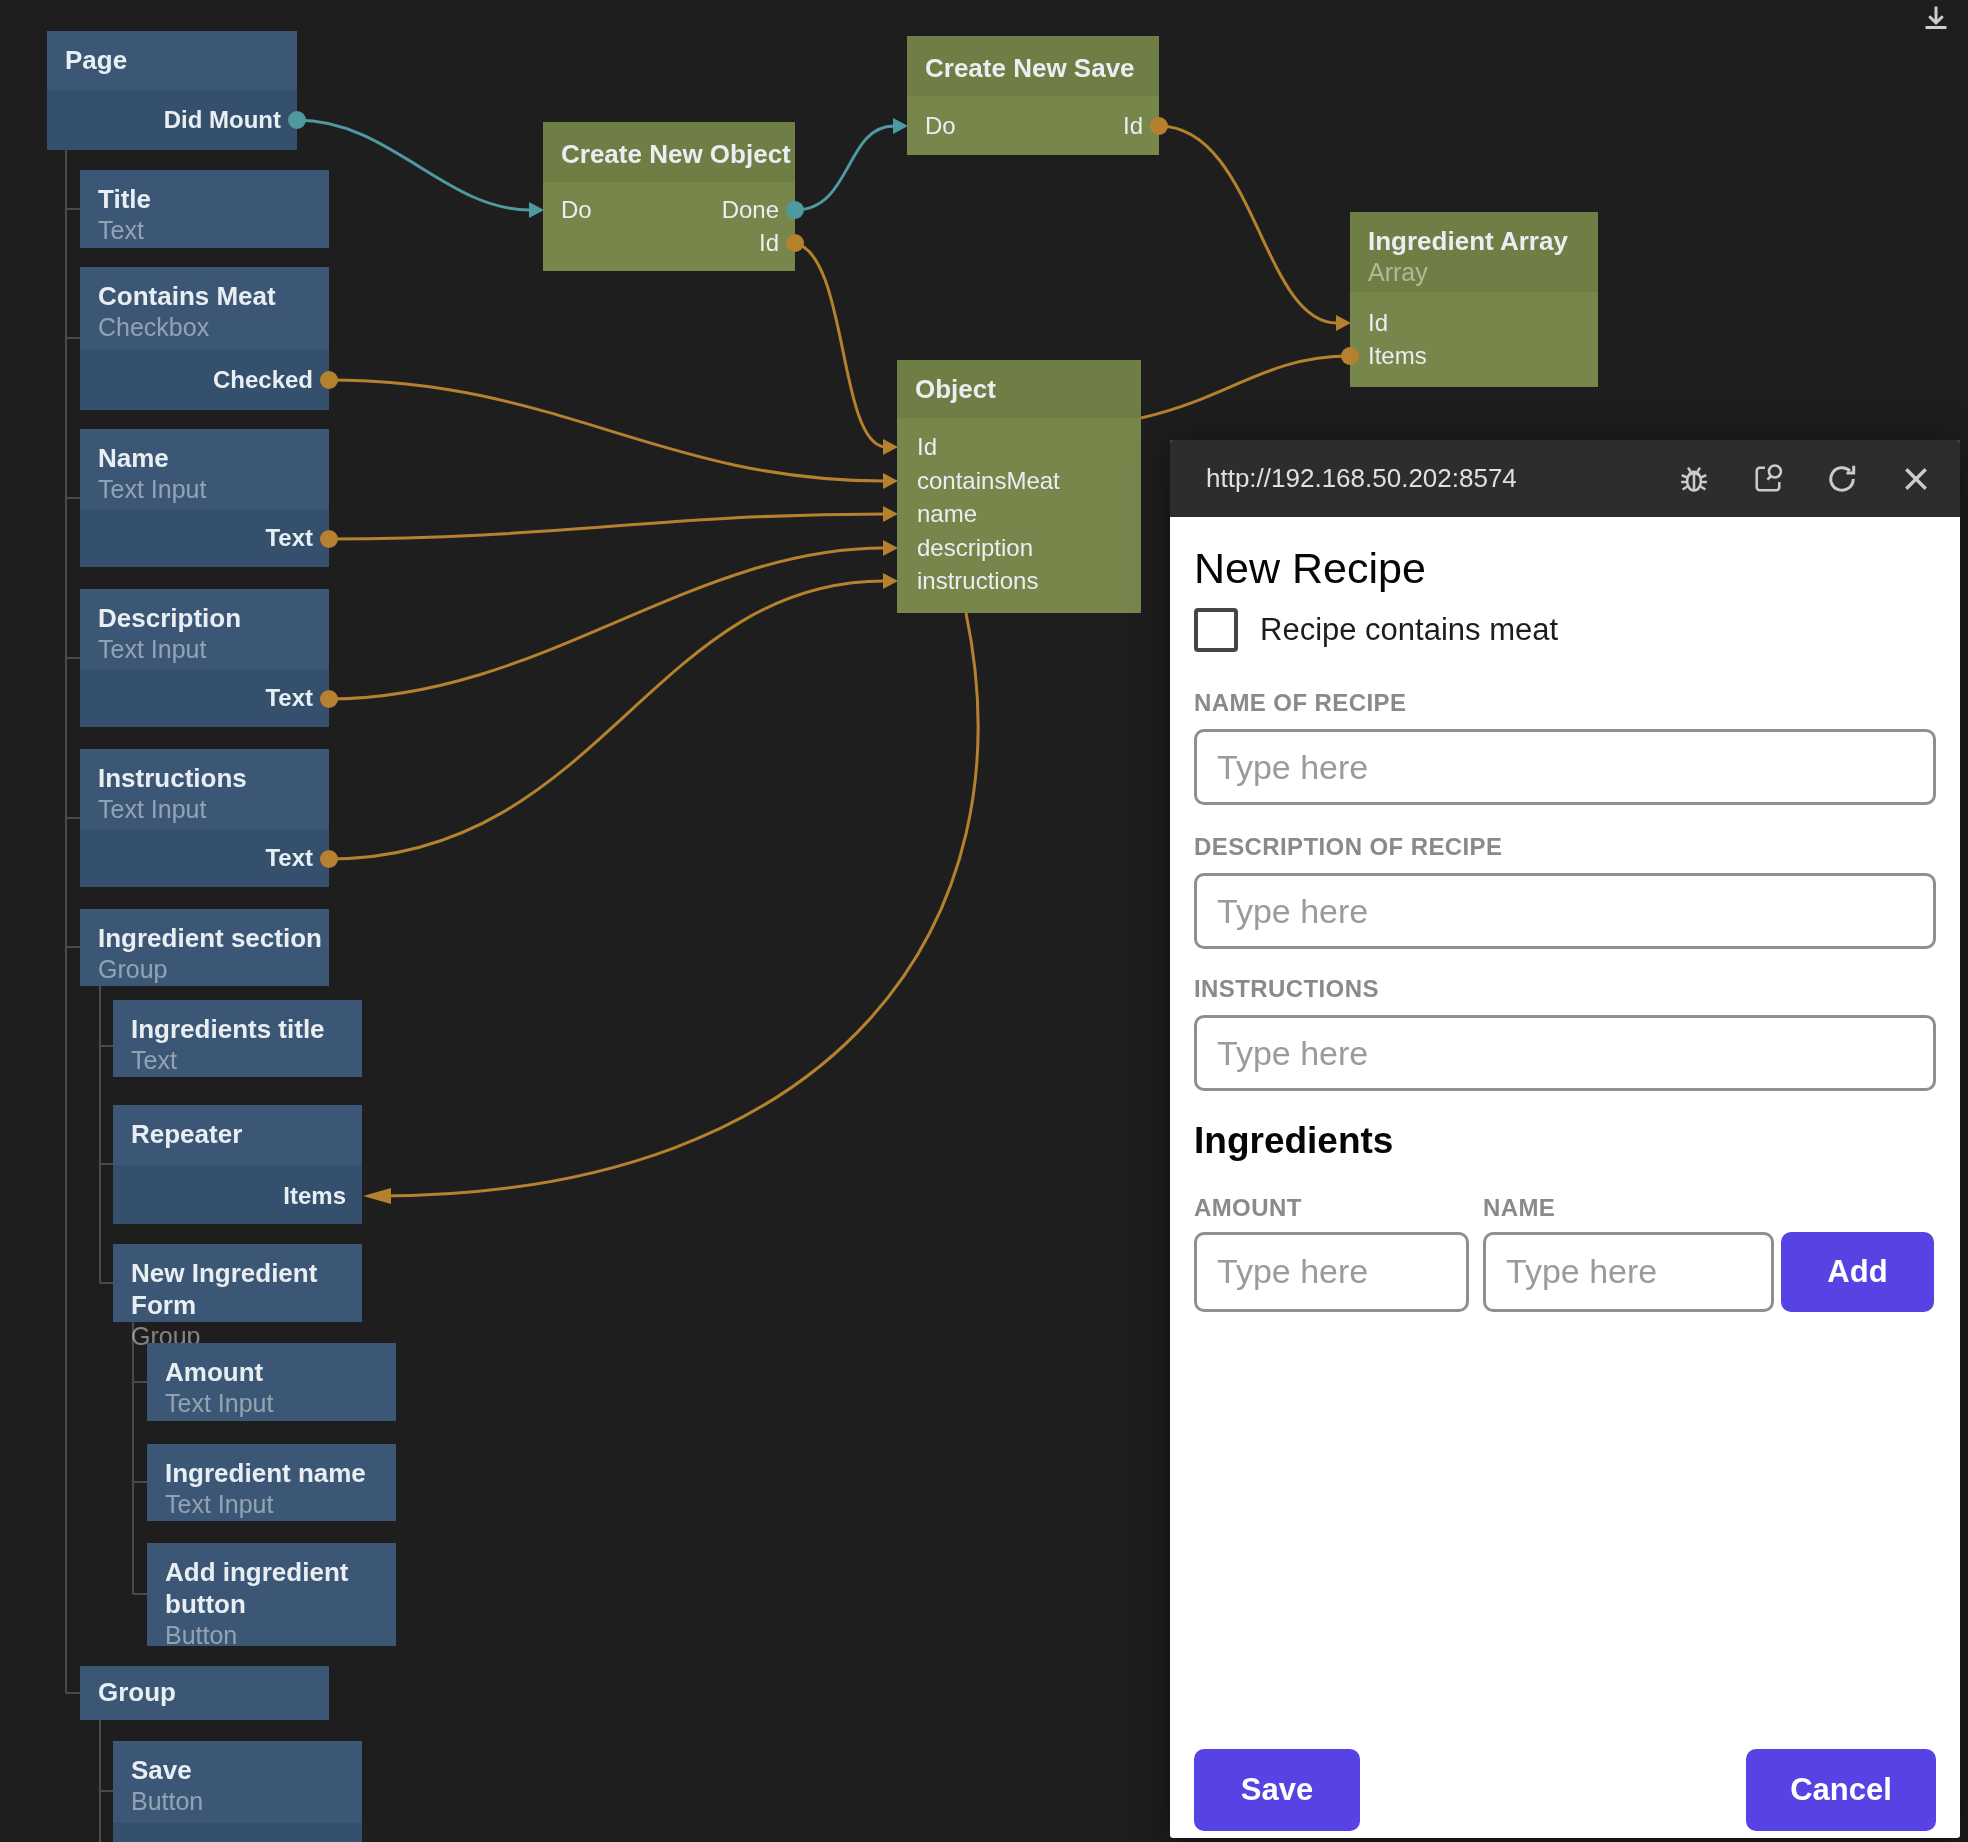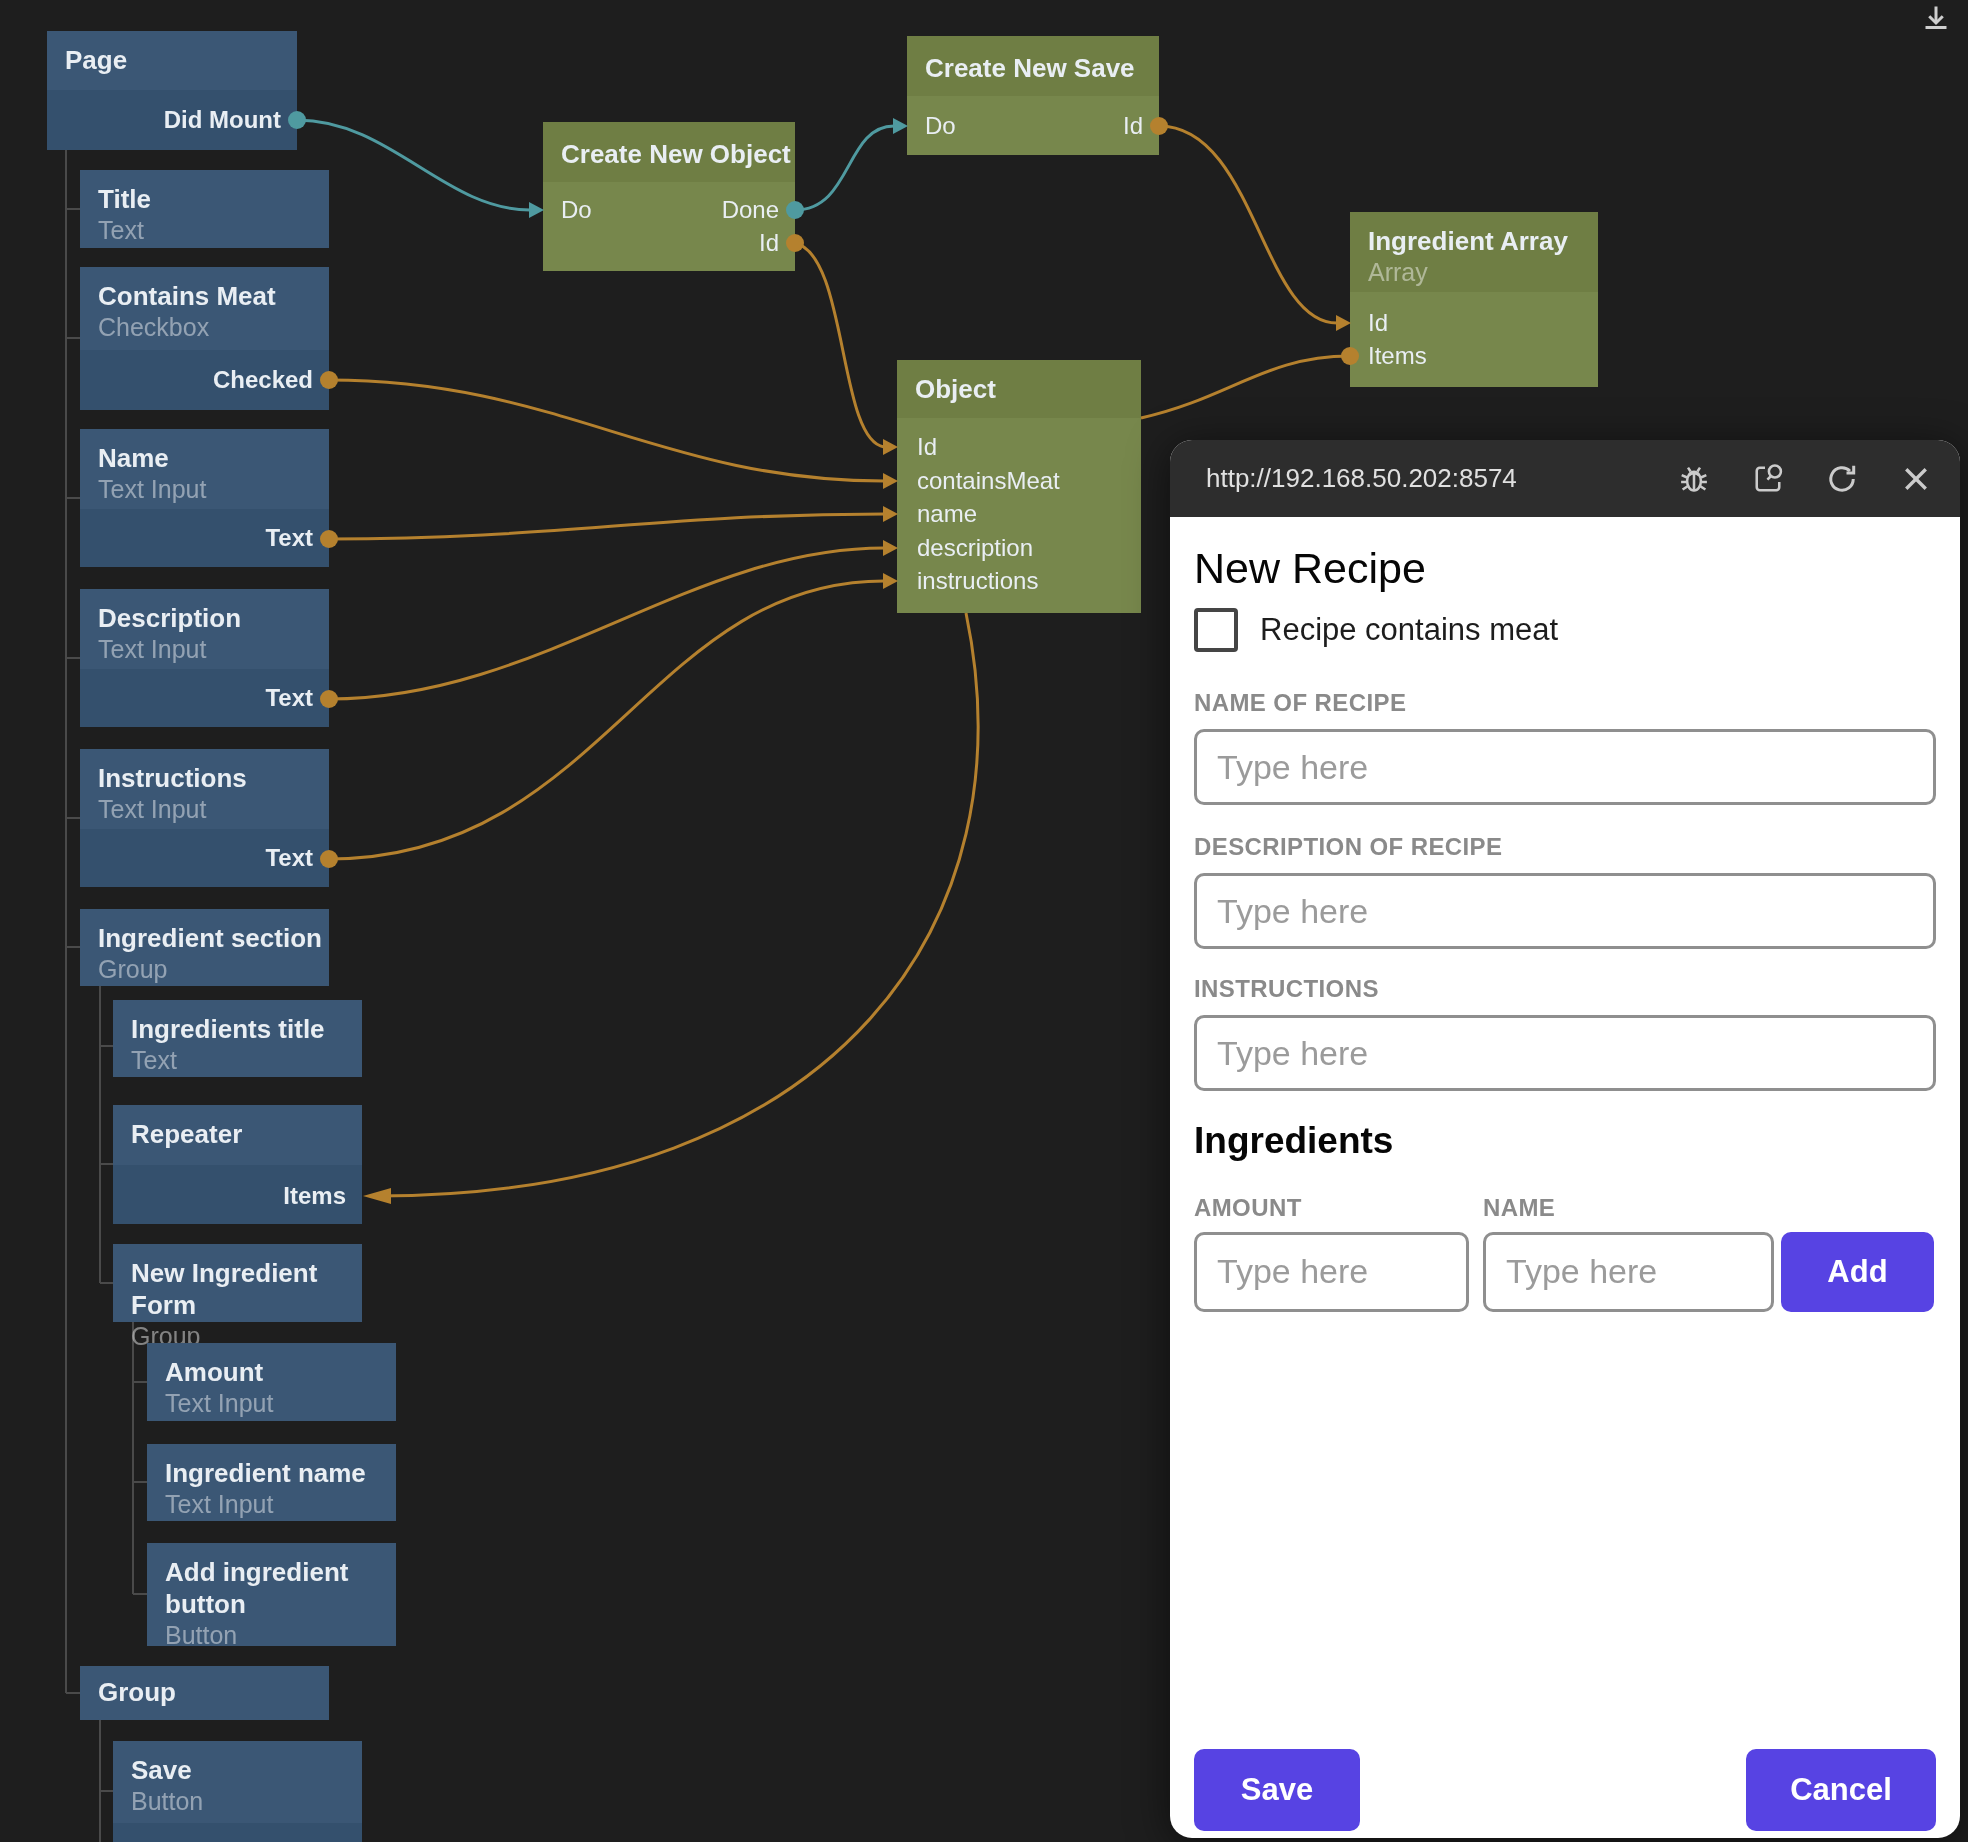--- a/index.html
+++ b/index.html
@@ -24,21 +24,21 @@
   .ntitle{display:block;font-size:26px;font-weight:600;color:#e9eef3;line-height:32px;white-space:pre-wrap;}
   .nsub{display:block;font-size:25px;font-weight:400;color:rgba(255,255,255,0.45);line-height:31px;}
   .port{position:absolute;font-size:24px;color:#e9eef3;line-height:30px;white-space:nowrap;}
   .port.r{right:16px;text-align:right;}
   .port.l{left:18px;}
   .object-port{left:20px;}
 
   
   #preview-panel{
     position:absolute;left:1170px;top:440px;width:790px;height:1398px;
-    background:#ffffff;border-radius:22px;z-index:10;
+    background:#ffffff;border-radius:3px;z-index:10;
     box-shadow:0 6px 40px rgba(0,0,0,0.55);overflow:hidden;
   }
   #preview-header{
     height:77px;background:#2d2d2d;display:flex;align-items:center;
     padding:0 26px 0 36px;box-sizing:border-box;
   }
   #preview-url{flex:1;font-size:26px;color:#e0e0e0;}
   .hdr-icon{width:36px;height:36px;margin-left:38px;cursor:pointer;flex:none;}
   #preview-content{position:relative;padding:0 24px;box-sizing:border-box;height:1321px;}
   #form-title{font-size:43px;font-weight:400;color:#060606;margin:26px 0 0 0;line-height:50px;}

